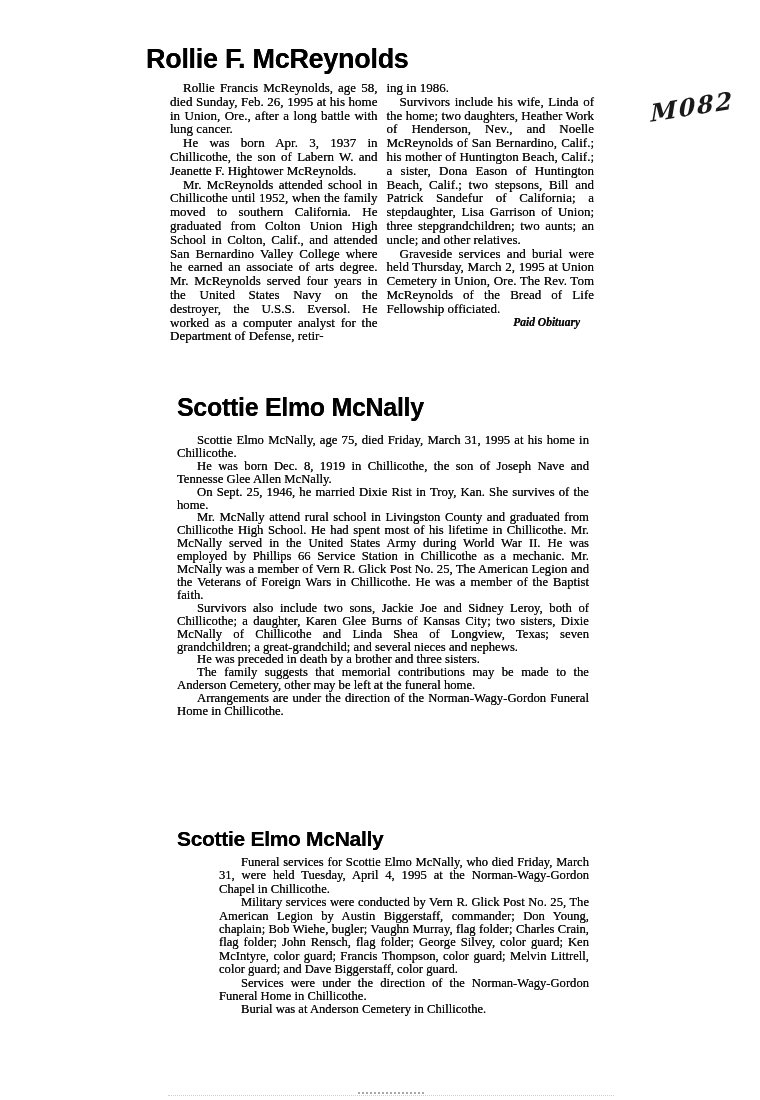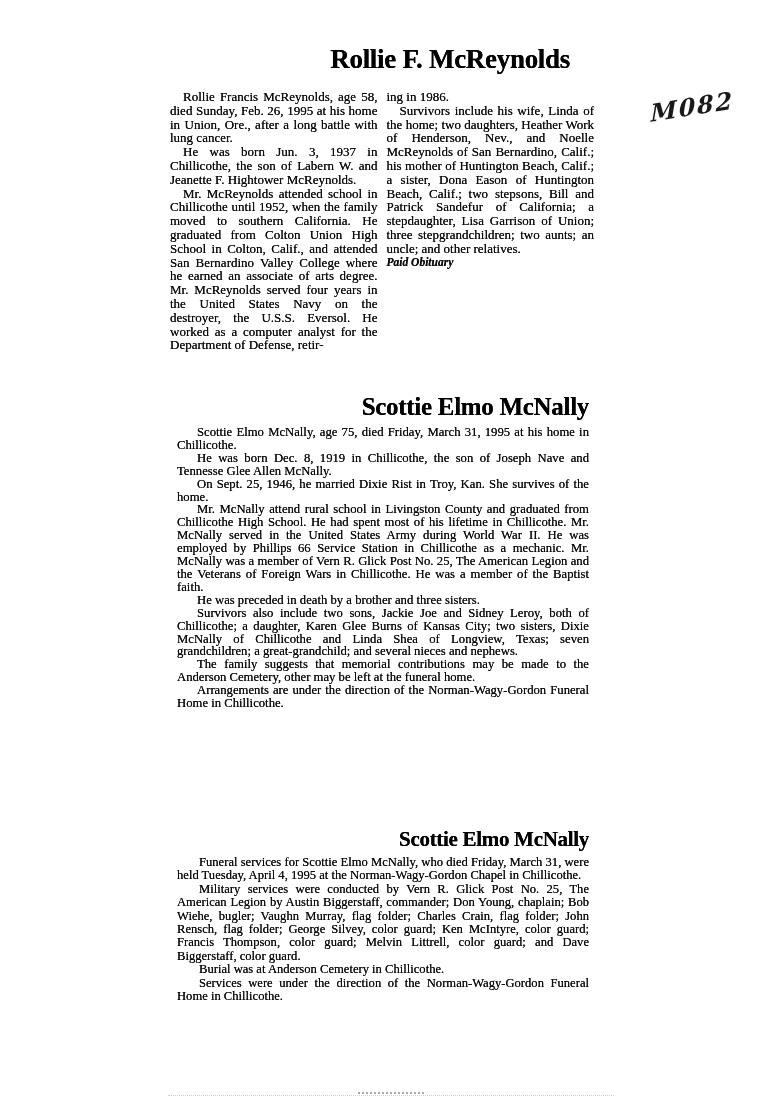--- a/index.html
+++ b/index.html
@@ -10,61 +10,62 @@
     font-family: "Liberation Serif", serif;
     color: #0e0e0e;
     overflow: hidden;
   }
   .page {
     position: absolute; inset: 0;
     background: #ffffff;
   }
   .article { position: absolute; }
   .a-title {
-    font-family: Liberation Serif, serif;
+    font-family: Liberation Sans, sans-serif;
     font-weight: 700;
-    text-align: right;
+    text-align: left;
     margin: 0;
     color: #000;
     letter-spacing: -0.3px;
     text-shadow: 0 0 0.5px #000;
   }
   .body-text {
     text-align: justify;
     text-shadow: 0 0 0.3px #141414;
   }
   .body-text p { margin: 0; }
   .p-flush { text-indent: 0 !important; }
 
   
   #article-1 { left: 170px; top: 44px; width: 424px; }
   #article-1 .a-title { font-size: 27px; line-height: 31px; transform: translateX(-24px); }
   #article-1 .cols { display: flex; gap: 9px; margin-top: 6px; }
-  #article-1 .col { flex: 1; font-size: 13px; line-height: 13.8px; margin-top: 9px; }
+  #article-1 .col { flex: 1; font-size: 13px; line-height: 13.8px; }
   #article-1 p { text-indent: 13px; }
   .attribution {
     font-size: 11.5px;
     font-style: italic;
     font-weight: 700;
+    text-align: right;
     padding-right: 14px;
     margin-top: 3px;
     text-indent: 0 !important;
   }
 
   
   #article-2 { left: 177px; top: 392px; width: 412px; }
   #article-2 .a-title { font-size: 25px; line-height: 30px; }
-  #article-2 .body-text { margin-top: 4px; font-size: 12.7px; line-height: 12.9px; }
+  #article-2 .body-text { margin-top: 12px; font-size: 12.7px; line-height: 12.9px; }
   #article-2 p { text-indent: 20px; }
 
   
   #article-3 { left: 177px; top: 826px; width: 412px; }
   #article-3 .a-title { font-size: 21px; line-height: 26px; }
   #article-3 .body-text { margin-top: 4px; font-size: 12.6px; line-height: 13.4px; }
-  #article-3 p { text-indent: 22px; }
+  #article-3 p { text-indent: 22px; margin-left: 42px; }
 
   
   .handwriting {
     position: absolute;
     left: 650px; top: 92px;
     font-family: "DejaVu Serif", serif;
     font-style: italic;
     font-weight: 700;
     font-size: 24px;
     letter-spacing: 2px;
@@ -89,51 +90,52 @@
 
 <div class="page">
 
   <div class="handwriting">M082</div>
 
   <div class="article" id="article-1">
     <h1 class="a-title">Rollie F. McReynolds</h1>
     <div class="cols">
       <div class="col body-text">
         <p>Rollie Francis McReynolds, age 58, died Sunday, Feb. 26, 1995 at his home in Union, Ore., after a long battle with lung cancer.</p>
-        <p>He was born Jun. 3, 1937 in Chillicothe, the son of Labern W. and Jeanette F. Hightower McReynolds.</p>
+        <p>He was born Apr. 3, 1937 in Chillicothe, the son of Labern W. and Jeanette F. Hightower McReynolds.</p>
         <p>Mr. McReynolds attended school in Chillicothe until 1952, when the family moved to southern California. He graduated from Colton Union High School in Colton, Calif., and attended San Bernardino Valley College where he earned an associate of arts degree. Mr. McReynolds served four years in the United States Navy on the destroyer, the U.S.S. Eversol. He worked as a computer analyst for the Department of Defense, retir-</p>
       </div>
       <div class="col body-text">
         <p class="p-flush">ing in 1986.</p>
         <p>Survivors include his wife, Linda of the home; two daughters, Heather Work of Henderson, Nev., and Noelle McReynolds of San Bernardino, Calif.; his mother of Huntington Beach, Calif.; a sister, Dona Eason of Huntington Beach, Calif.; two stepsons, Bill and Patrick Sandefur of California; a stepdaughter, Lisa Garrison of Union; three stepgrandchildren; two aunts; an uncle; and other relatives.</p>
+        <p>Graveside services and burial were held Thursday, March 2, 1995 at Union Cemetery in Union, Ore. The Rev. Tom McReynolds of the Bread of Life Fellowship officiated.</p>
         <p class="attribution">Paid Obituary</p>
       </div>
     </div>
   </div>
 
   <div class="article" id="article-2">
     <h1 class="a-title">Scottie Elmo McNally</h1>
     <div class="body-text">
       <p>Scottie Elmo McNally, age 75, died Friday, March 31, 1995 at his home in Chillicothe.</p>
       <p>He was born Dec. 8, 1919 in Chillicothe, the son of Joseph Nave and Tennesse Glee Allen McNally.</p>
       <p>On Sept. 25, 1946, he married Dixie Rist in Troy, Kan. She survives of the home.</p>
       <p>Mr. McNally attend rural school in Livingston County and graduated from Chillicothe High School. He had spent most of his lifetime in Chillicothe. Mr. McNally served in the United States Army during World War II. He was employed by Phillips 66 Service Station in Chillicothe as a mechanic. Mr. McNally was a member of Vern R. Glick Post No. 25, The American Legion and the Veterans of Foreign Wars in Chillicothe. He was a member of the Baptist faith.</p>
+      <p>Survivors also include two sons, Jackie Joe and Sidney Leroy, both of Chillicothe; a daughter, Karen Glee Burns of Kansas City; two sisters, Dixie McNally of Chillicothe and Linda Shea of Longview, Texas; seven grandchildren; a great-grandchild; and several nieces and nephews.</p>
       <p>He was preceded in death by a brother and three sisters.</p>
-      <p>Survivors also include two sons, Jackie Joe and Sidney Leroy, both of Chillicothe; a daughter, Karen Glee Burns of Kansas City; two sisters, Dixie McNally of Chillicothe and Linda Shea of Longview, Texas; seven grandchildren; a great-grandchild; and several nieces and nephews.</p>
       <p>The family suggests that memorial contributions may be made to the Anderson Cemetery, other may be left at the funeral home.</p>
       <p>Arrangements are under the direction of the Norman-Wagy-Gordon Funeral Home in Chillicothe.</p>
     </div>
   </div>
 
   <div class="article" id="article-3">
     <h1 class="a-title">Scottie Elmo McNally</h1>
     <div class="body-text">
       <p>Funeral services for Scottie Elmo McNally, who died Friday, March 31, were held Tuesday, April 4, 1995 at the Norman-Wagy-Gordon Chapel in Chillicothe.</p>
       <p>Military services were conducted by Vern R. Glick Post No. 25, The American Legion by Austin Biggerstaff, commander; Don Young, chaplain; Bob Wiehe, bugler; Vaughn Murray, flag folder; Charles Crain, flag folder; John Rensch, flag folder; George Silvey, color guard; Ken McIntyre, color guard; Francis Thompson, color guard; Melvin Littrell, color guard; and Dave Biggerstaff, color guard.</p>
+      <p>Services were under the direction of the Norman-Wagy-Gordon Funeral Home in Chillicothe.</p>
       <p>Burial was at Anderson Cemetery in Chillicothe.</p>
-      <p>Services were under the direction of the Norman-Wagy-Gordon Funeral Home in Chillicothe.</p>
     </div>
   </div>
 
   <div class="bottom-mark"></div>
   <div class="bottom-rule"></div>
 
 </div>
 
 </body></html>

